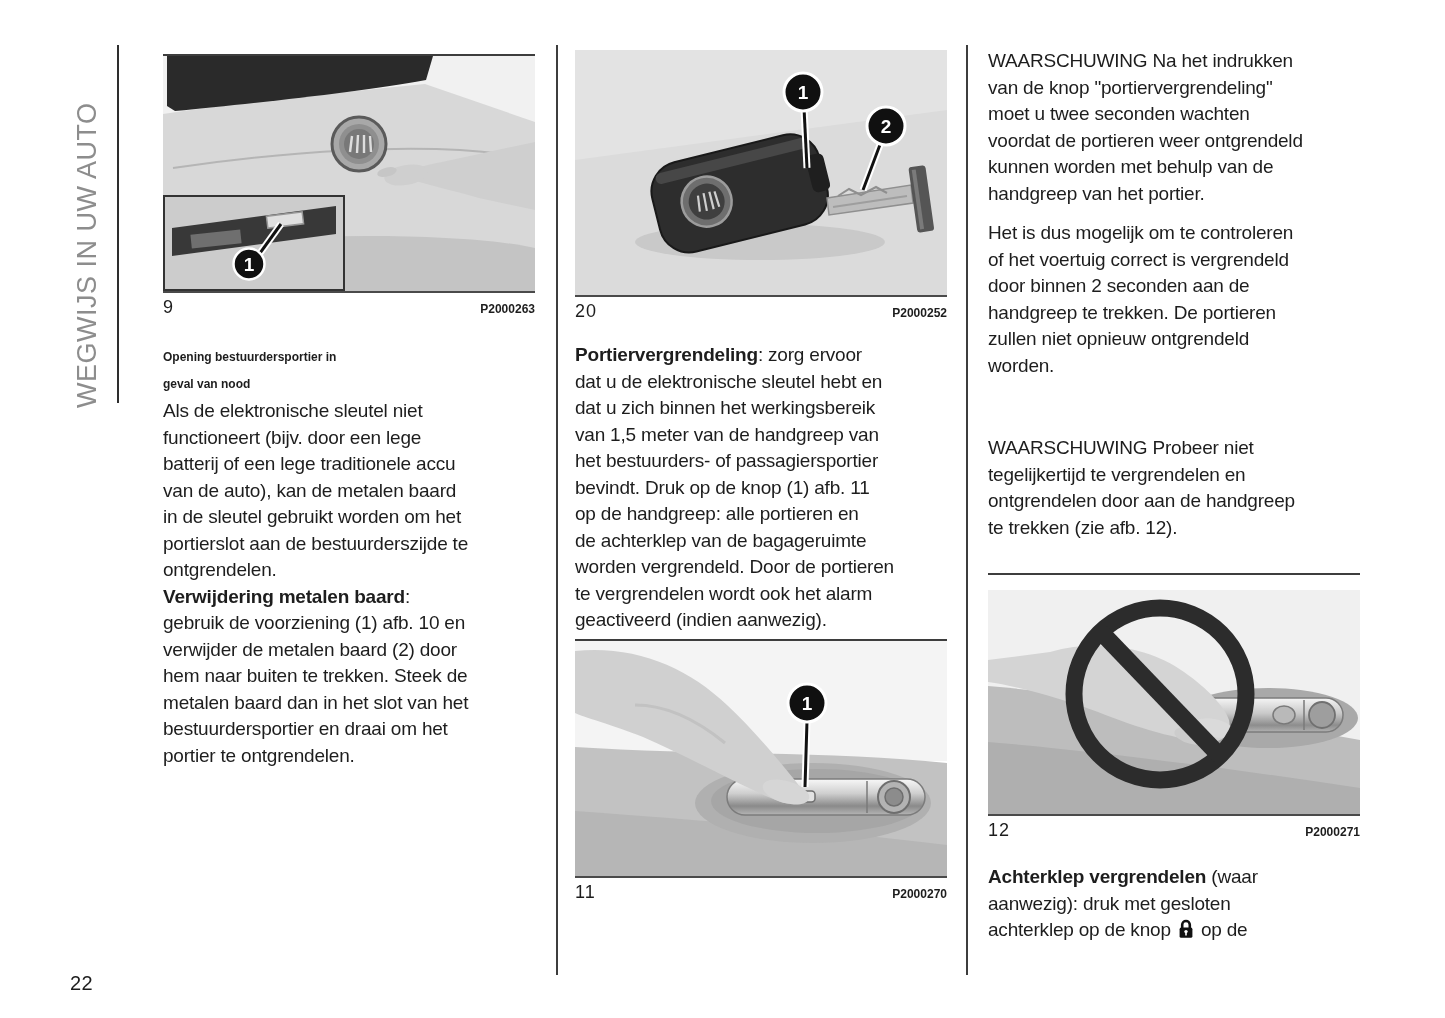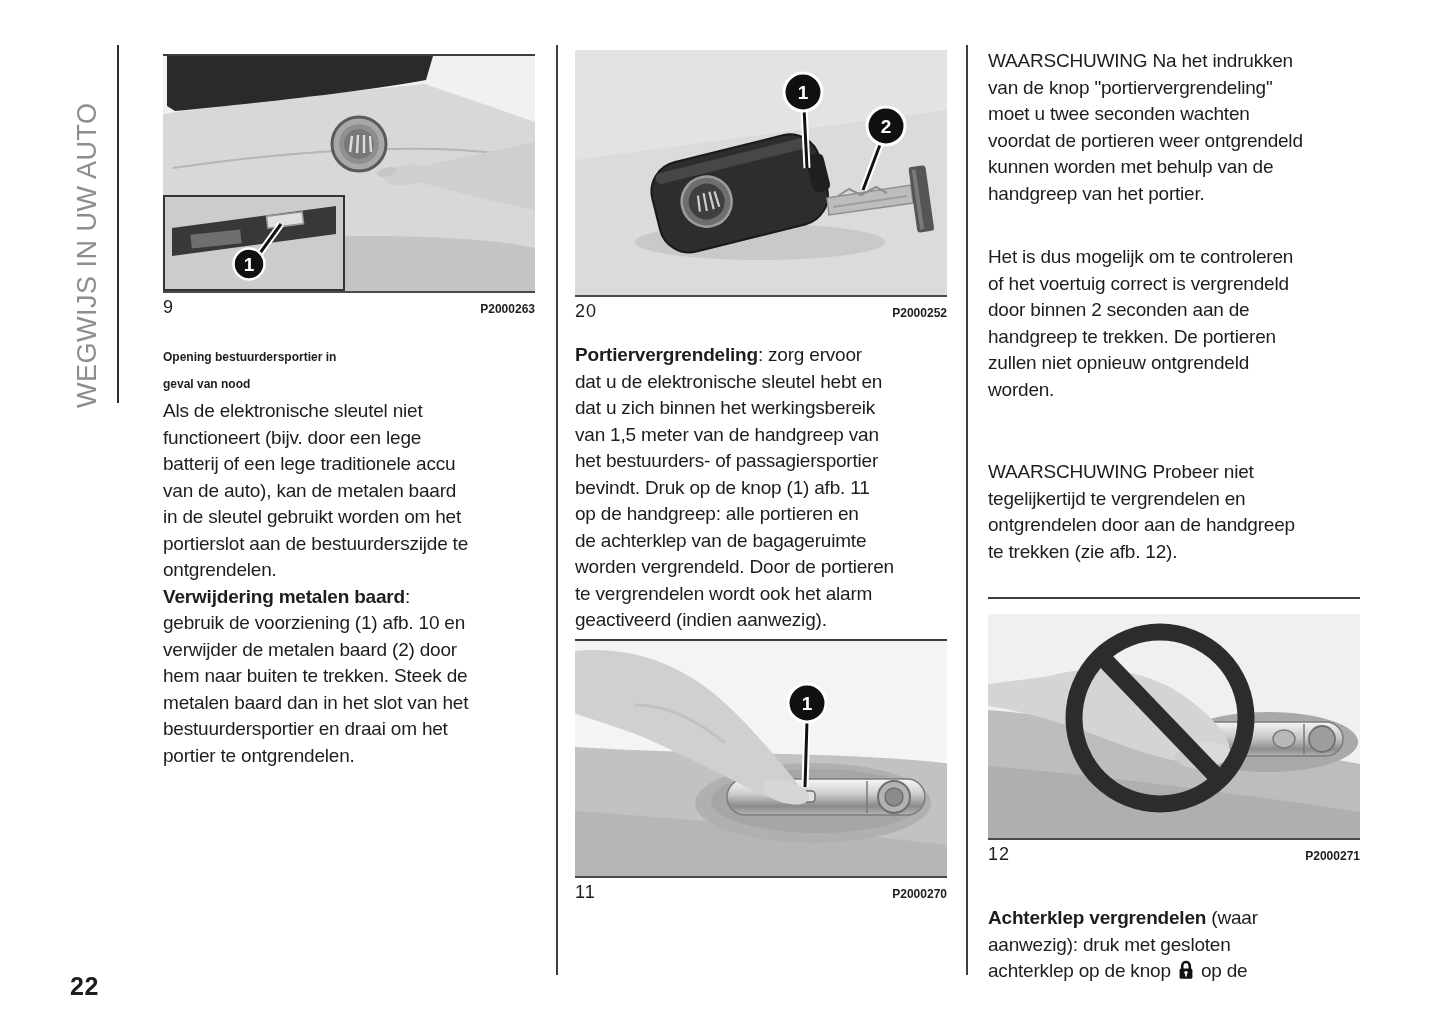--- a/index.html
+++ b/index.html
@@ -17,21 +17,21 @@
   .figcaption { display:flex; justify-content:space-between; align-items:baseline; margin-top:4px; }
   .fig-num  { font-size:18px; font-weight:400; letter-spacing:1px; }
   .fig-code { font-size:12px; font-weight:700; }
   .divider { position:absolute; top:45px; width:2px; height:930px; background:#3d3d3d; }
   .sidebar-text {
     position:absolute; left:72px; top:46px; height:362px;
     writing-mode:vertical-rl; transform:rotate(180deg);
     font-size:27px; color:#8d8d8d; letter-spacing:0.5px; white-space:nowrap;
   }
   .sidebar-rule { position:absolute; left:117px; top:45px; width:2px; height:358px; background:#2e2e2e; }
-  .page-num { position:absolute; left:70px; top:972px; font-size:25px; font-weight:700; letter-spacing:0.5px; }
+  .page-num { position:absolute; left:70px; top:972px; font-size:20px; font-weight:400; letter-spacing:0.5px; }
   .lock-icon { display:inline-block; vertical-align:-3px; margin:0 2px; }
   svg text.callout-num { fill:#ffffff; font-weight:700; font-size:19px; font-family:"Liberation Sans", sans-serif; }
 </style>
 </head>
 <body>
 
 <div class="sidebar-text">WEGWIJS IN UW AUTO</div>
 <div class="sidebar-rule"></div>
 
 <div class="divider" style="left:556px;"></div>
@@ -208,21 +208,21 @@
 
 <div class="col" style="left:988px; top:48px;">
 
   <p>WAARSCHUWING Na het indrukken
 van de knop "portiervergrendeling"
 moet u twee seconden wachten
 voordat de portieren weer ontgrendeld
 kunnen worden met behulp van de
 handgreep van het portier.</p>
 
-  <p style="margin-top:37px;">Het is dus mogelijk om te controleren
+  <p style="margin-top:13px;">Het is dus mogelijk om te controleren
 of het voertuig correct is vergrendeld
 door binnen 2 seconden aan de
 handgreep te trekken. De portieren
 zullen niet opnieuw ontgrendeld
 worden.</p>
 
   <p style="margin-top:56px;">WAARSCHUWING Probeer niet
 tegelijkertijd te vergrendelen en
 ontgrendelen door aan de handgreep
 te trekken (zie afb. 12).</p>
@@ -257,21 +257,21 @@
       <circle cx="172" cy="104" r="86" fill="none" stroke="#2c2c2c" stroke-width="17"></circle>
       <line x1="113" y1="42" x2="232" y2="166" stroke="#2c2c2c" stroke-width="17"></line>
     </g>
   </svg>
 
   <div class="figcaption">
     <span class="fig-num">12</span>
     <span class="fig-code">P2000271</span>
   </div>
 
-  <p style="margin-top:40px;"><strong>Achterklep vergrendelen</strong><span> (waar
+  <p style="margin-top:23px;"><strong>Achterklep vergrendelen</strong><span> (waar
 aanwezig): druk met gesloten
 achterklep op de knop </span><svg class="lock-icon" width="16" height="20" viewBox="0 0 16 20">
         <path d="M4.2 9 V5.8 a3.8 3.8 0 0 1 7.6 0 V9" fill="none" stroke="#111111" stroke-width="2.6"></path>
         <rect x="1.6" y="8.6" width="12.8" height="10.2" rx="1.6" fill="#111111"></rect>
         <circle cx="8" cy="12.6" r="1.7" fill="#ffffff"></circle>
         <rect x="7.2" y="12.9" width="1.6" height="3.6" fill="#ffffff"></rect>
       </svg><span> op de</span></p>
 
 </div>
 

